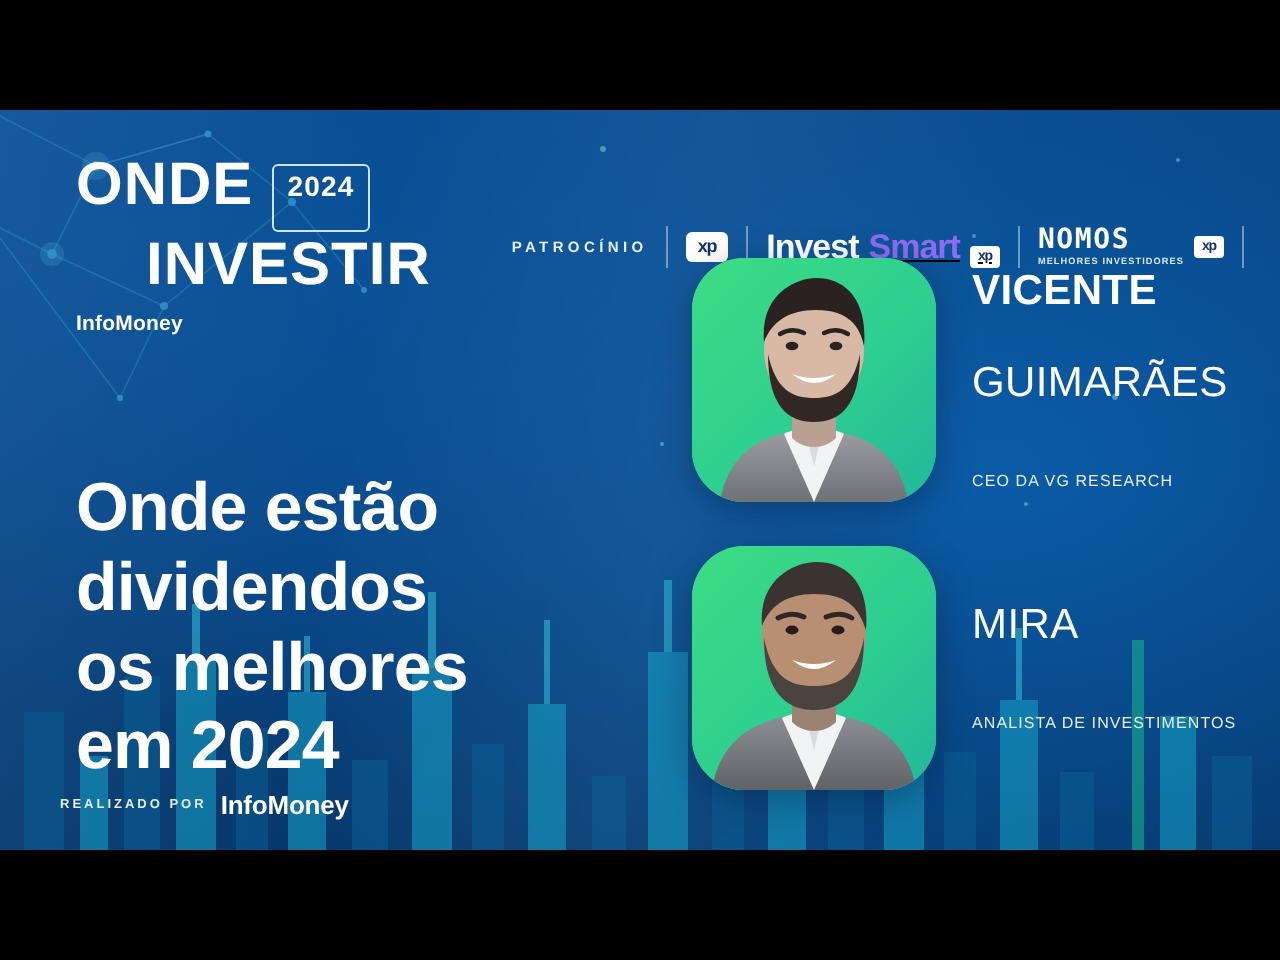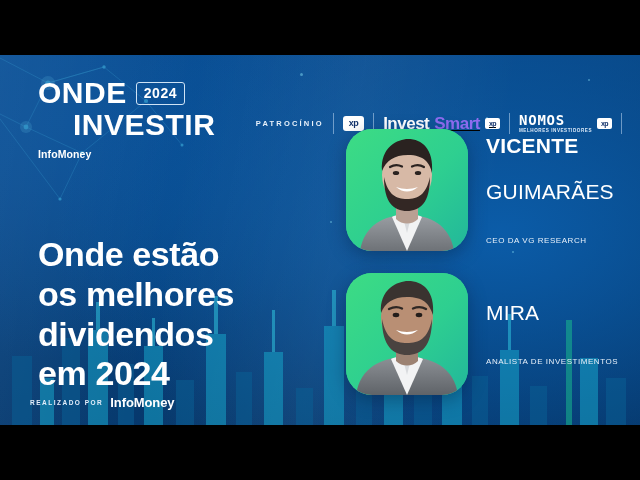--- a/index.html
+++ b/index.html
@@ -51,21 +51,21 @@
   .logo-row{display:flex;align-items:flex-start;gap:9px;}
   .logo-onde{
     font-size:30px;line-height:.96;font-weight:700;color:#fff;letter-spacing:.5px;
   }
   .logo-investir{
     font-size:30px;line-height:.96;font-weight:700;color:#fff;letter-spacing:.5px;margin-top:3px;margin-left:35px;
   }
   .badge-2024{
     border:1.6px solid #cfe3f5;border-radius:3px;color:#fff;
     font-size:14px;font-weight:700;letter-spacing:.6px;
-    padding:2px 7px 3px;margin-top:3px;
+    padding:2px 7px 14px;margin-top:3px;
   }
   .logo-im{
     margin-top:8px;font-size:10.5px;font-weight:700;color:#fff;letter-spacing:.1px;
   }
 
   .headline{
     position:absolute;left:38px;top:180px;z-index:20;
     font-size:34px;line-height:1.17;font-weight:700;color:#fff;
     letter-spacing:-.4px;max-width:270px;
   }
@@ -88,21 +88,21 @@
   .sp-label{
     font-size:7.5px;font-weight:700;letter-spacing:2.2px;color:#e8f1fb;text-transform:uppercase;
   }
   .sp-div{width:1px;height:21px;background:rgba(190,215,240,.55);}
   .xp-box{
     background:#fff;border-radius:3px;padding:3px 6px;display:flex;align-items:center;justify-content:center;
   }
   .xp-box span{font-size:9px;font-weight:800;color:#12326b;letter-spacing:-.6px;line-height:1;}
   .xp-box.sm{padding:2px 4px;border-radius:2px;}
   .xp-box.sm span{font-size:7px;}
-  .invsmart{display:flex;align-items:center;gap:5px;text-decoration:underline;}
+  .invsmart{display:flex;align-items:flex-end;gap:5px;text-decoration:underline;}
   .invsmart .t1{font-size:17px;font-weight:800;color:#fff;letter-spacing:-.5px;}
   .invsmart .t2{font-size:17px;font-weight:800;color:#8e6cf0;letter-spacing:-.5px;}
   .nomos{display:flex;align-items:center;gap:5px;}
   .nomos-txt{display:flex;flex-direction:column;align-items:flex-start;}
   .nomos-txt .n1{
     font-size:14px;font-weight:800;color:#fff;letter-spacing:.8px;line-height:1;
     font-family:"DejaVu Sans Mono","Liberation Mono",monospace;
   }
   .nomos-txt .n2{
     font-size:4.6px;font-weight:700;color:#dbe9f8;letter-spacing:.55px;
@@ -218,22 +218,22 @@
       <div class="logo-row">
         <div class="logo-onde">ONDE</div>
         <div class="badge-2024">2024</div>
       </div>
       <div class="logo-investir">INVESTIR</div>
       <div class="logo-im">InfoMoney</div>
     </div>
 
     <div class="headline">
       <div>Onde estão</div>
+      <div>dividendos</div>
       <div>os melhores</div>
-      <div>dividendos</div>
       <div>em 2024</div>
     </div>
 
     <div class="realizado">
       <span class="rp">REALIZADO POR</span>
       <span class="im">InfoMoney</span>
     </div>
 
     <div class="sponsors">
       <span class="sp-label">PATROCÍNIO</span>

